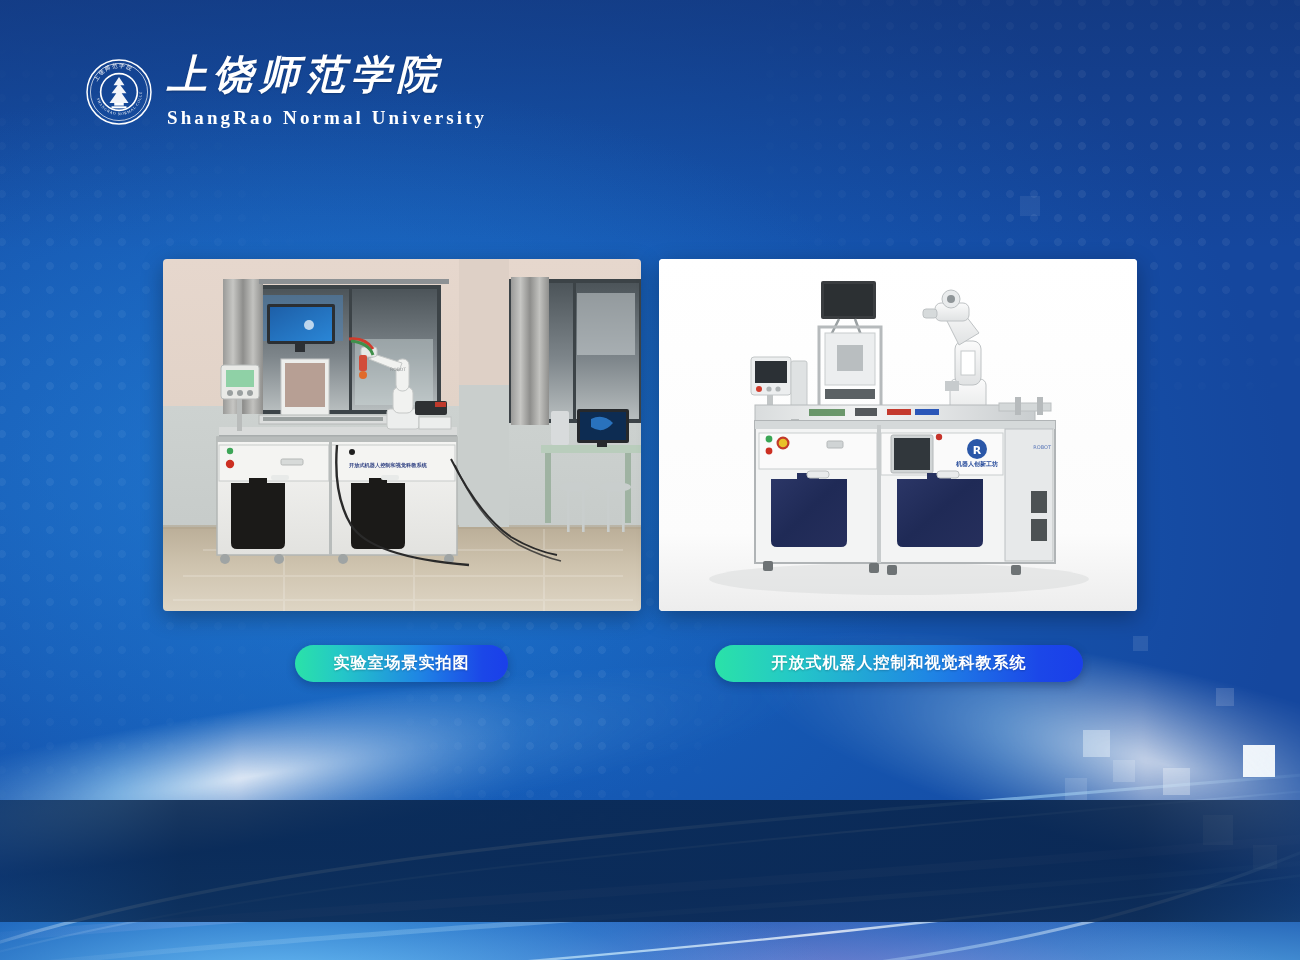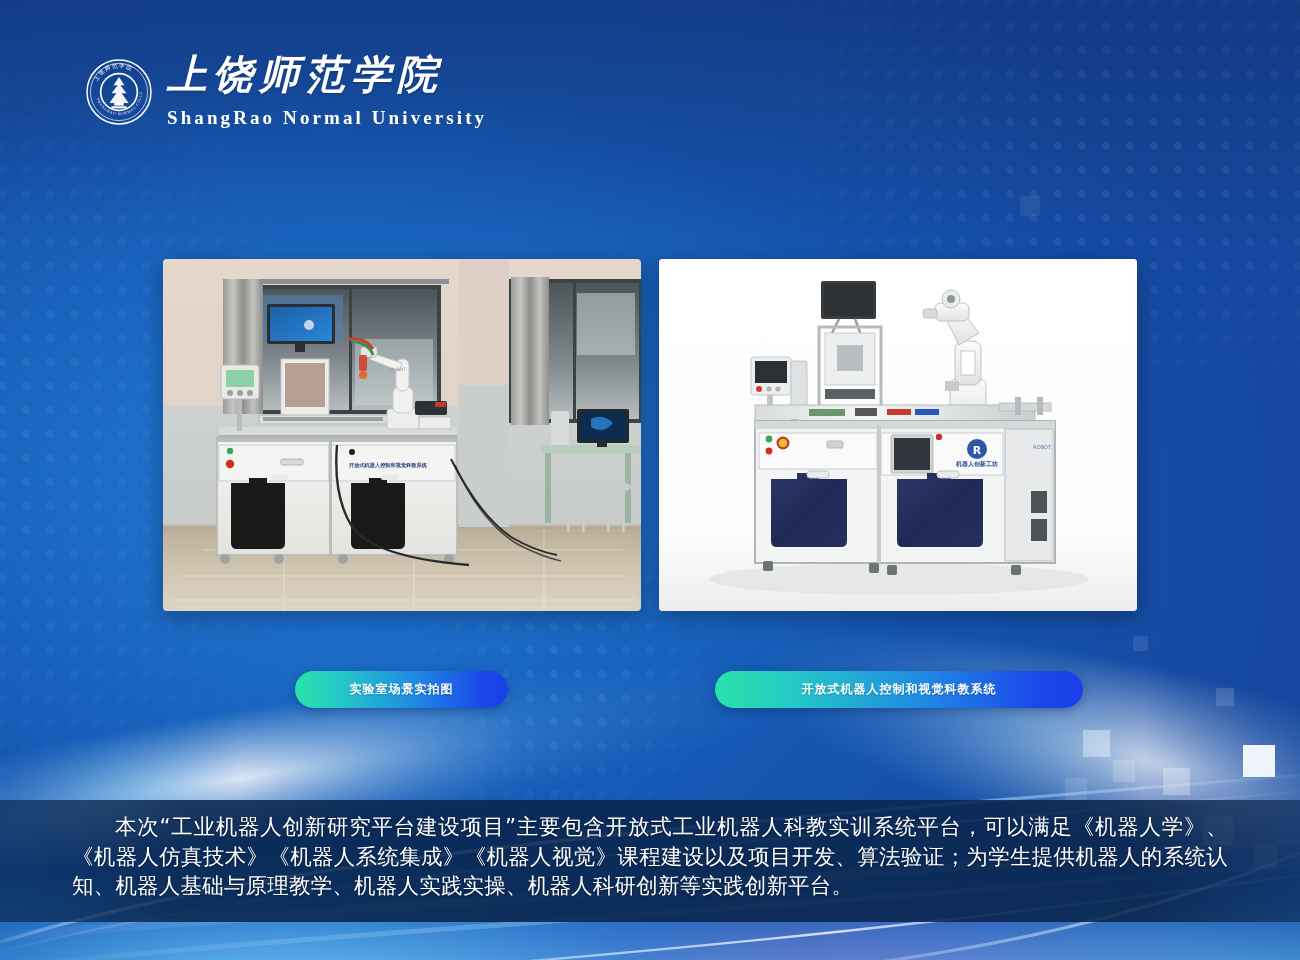--- a/index.html
+++ b/index.html
@@ -116,27 +116,26 @@
   .photo.left  { left:163px; }
   .photo.right { left:659px; background:#fafafa; }
   .ph-svg { display:block; width:100%; height:100%; }
 
   
   .pill {
     position:absolute; top:645px; height:37px;
     border-radius:19px;
     background:linear-gradient(90deg,#2ae2a8 0%, #24c7c8 22%, #1f86e4 58%, #1b47e8 88%, #1a3fea 100%);
     display:flex; align-items:center; justify-content:center;
-    color:#fff; font-size:12px; letter-spacing:1px;
+    color:#fff; font-size:16px; letter-spacing:1px;
     font-family:Liberation Sans, sans-serif;
     font-weight:600;
     text-shadow:0 1px 2px rgba(0,0,0,.22);
     box-shadow:0 3px 10px rgba(0,20,60,.30);
     white-space:nowrap;
-    margin-top:26px;
   }
   .pill.p1 { left:295px; width:213px; }
   .pill.p2 { left:715px; width:368px; }
 
   
   .para {
     position:absolute; left:72px; right:72px; top:812px;
     color:#ffffff;
     font-family:"DejaVu Sans","Liberation Sans",sans-serif;
     font-size:21.5px;
@@ -486,15 +485,14 @@
         <rect x="228" y="306" width="10" height="10" rx="2"></rect>
         <rect x="352" y="306" width="10" height="10" rx="2"></rect>
       </g>
     </svg>
   </div>
 
   <div class="pill p1">实验室场景实拍图</div>
   <div class="pill p2">开放式机器人控制和视觉科教系统</div>
 
   <div class="text-band"></div>
-  <div class="para">本次“工业机器人创新研究平台建设项目”主要包含开放式工业机器人科教实训系统平台，可以满足《机器人学》、《机器人仿真技术》《机器人系统集成》《机器人视觉》课程建设以及项目开发、算法验证；为学生提供机器人的系统认知、机器人基础与原理教学、机器人实践实操、机器人科研创新等实践创新平台。</div>
 
 </div>
 
 </body></html>

